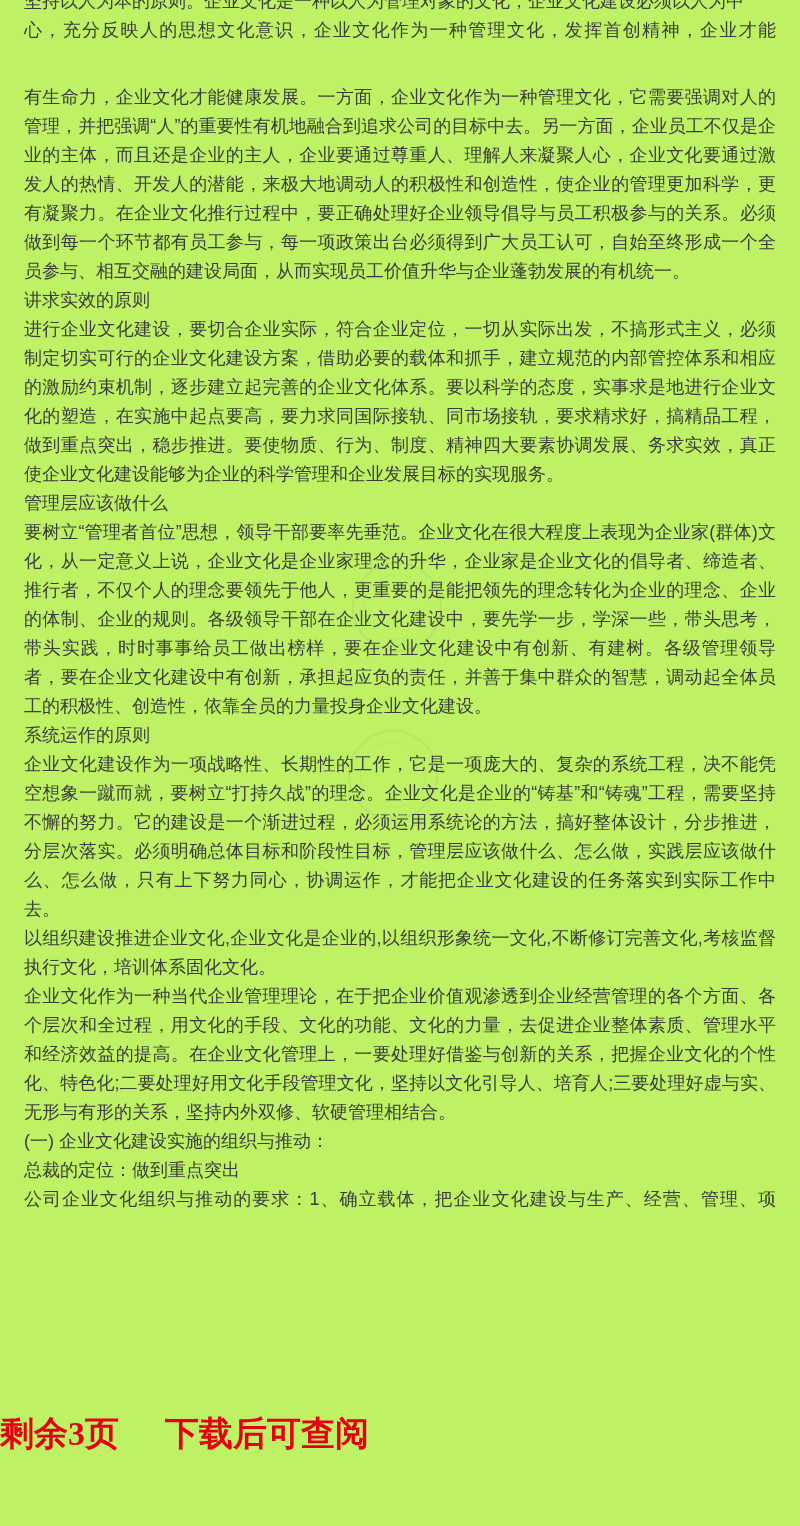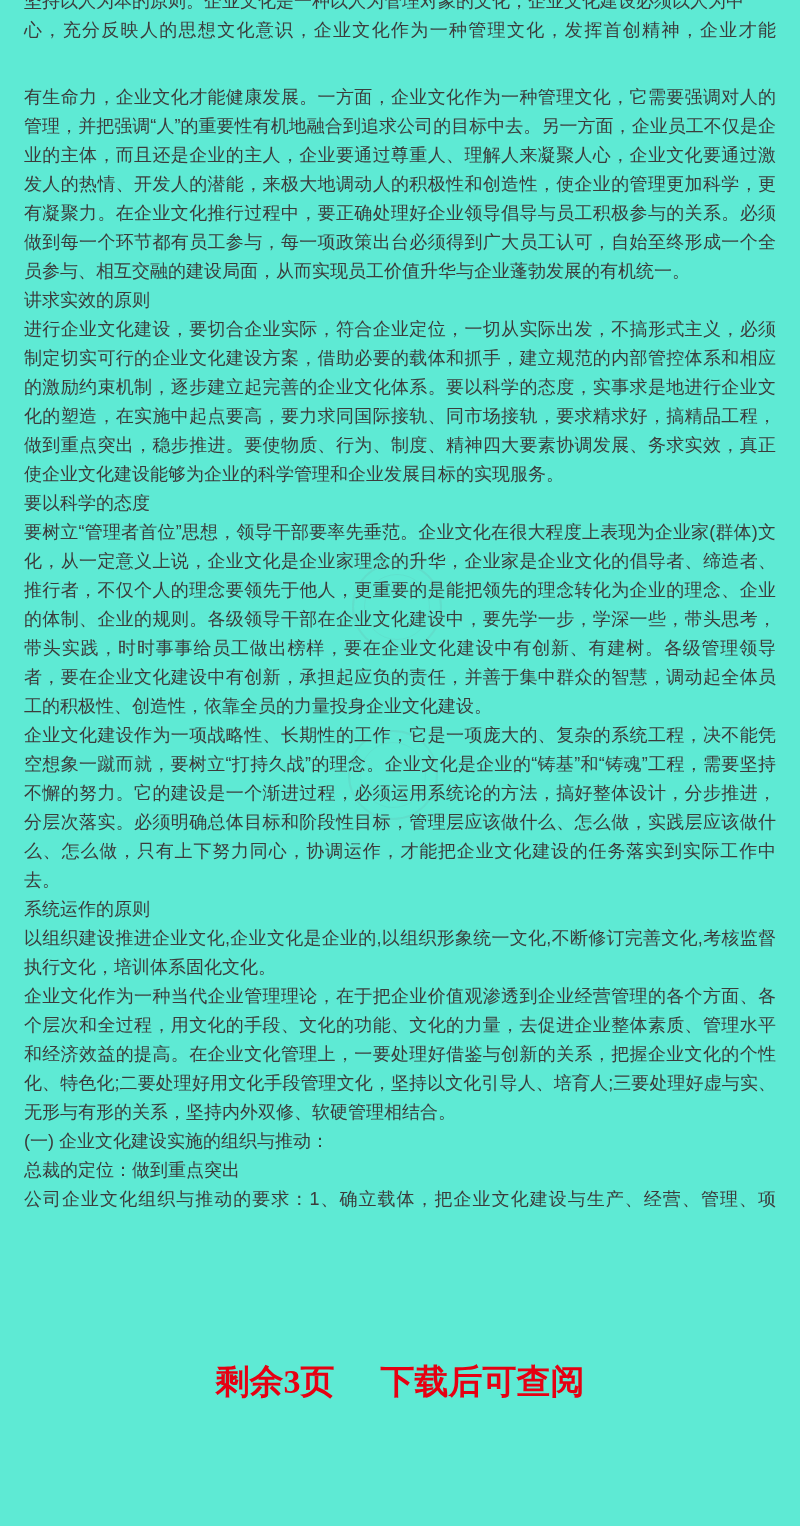--- a/index.html
+++ b/index.html
@@ -8,21 +8,21 @@
     height: 1526px;
     overflow: hidden;
     background: #ffffff;
     font-family: "Liberation Sans", "DejaVu Sans", sans-serif;
   }
   .page {
     position: relative;
     width: 800px;
     height: 1526px;
     overflow: hidden;
-    background: #5eead4;
+    background: #bef264;
   }
   .doc {
     position: absolute;
     top: -13px;
     left: 24px;
     width: 752px;
     color: #3c3c3c;
     font-size: 18px;
     line-height: 29px;
     text-align: justify;
@@ -31,24 +31,24 @@
   .doc p { margin: 0; }
   .clipped-line {
     white-space: nowrap;
     overflow: hidden;
   }
   .pg-break { margin-bottom: 38px !important; }
   .justify-last { text-align-last: justify; }
   .footer-banner {
     position: absolute;
     left: 0;
-    top: 1360px;
+    top: 1412px;
     width: 100%;
     display: flex;
-    justify-content: center;
+    justify-content: flex-start;
     align-items: baseline;
     gap: 46px;
     font-family: "Liberation Serif", "DejaVu Serif", serif;
     font-weight: bold;
     font-size: 34px;
     line-height: 44px;
     color: #e60012;
   }
   .watermark {
     position: absolute;
@@ -74,24 +74,24 @@
 
   <span class="watermark wm-1"></span>
   <span class="watermark wm-2"></span>
 
   <div class="doc">
     <p class="clipped-line">坚持以人为本的原则。企业文化是一种以人为管理对象的文化，企业文化建设必须以人为中</p>
     <p class="justify-last pg-break">心，充分反映人的思想文化意识，企业文化作为一种管理文化，发挥首创精神，企业才能</p>
     <p>有生命力，企业文化才能健康发展。一方面，企业文化作为一种管理文化，它需要强调对人的管理，并把强调“人”的重要性有机地融合到追求公司的目标中去。另一方面，企业员工不仅是企业的主体，而且还是企业的主人，企业要通过尊重人、理解人来凝聚人心，企业文化要通过激发人的热情、开发人的潜能，来极大地调动人的积极性和创造性，使企业的管理更加科学，更有凝聚力。在企业文化推行过程中，要正确处理好企业领导倡导与员工积极参与的关系。必须做到每一个环节都有员工参与，每一项政策出台必须得到广大员工认可，自始至终形成一个全员参与、相互交融的建设局面，从而实现员工价值升华与企业蓬勃发展的有机统一。</p>
     <p>讲求实效的原则</p>
     <p>进行企业文化建设，要切合企业实际，符合企业定位，一切从实际出发，不搞形式主义，必须制定切实可行的企业文化建设方案，借助必要的载体和抓手，建立规范的内部管控体系和相应的激励约束机制，逐步建立起完善的企业文化体系。要以科学的态度，实事求是地进行企业文化的塑造，在实施中起点要高，要力求同国际接轨、同市场接轨，要求精求好，搞精品工程，做到重点突出，稳步推进。要使物质、行为、制度、精神四大要素协调发展、务求实效，真正使企业文化建设能够为企业的科学管理和企业发展目标的实现服务。</p>
-    <p>要以科学的态度</p>
+    <p>管理层应该做什么</p>
     <p>要树立“管理者首位”思想，领导干部要率先垂范。企业文化在很大程度上表现为企业家(群体)文化，从一定意义上说，企业文化是企业家理念的升华，企业家是企业文化的倡导者、缔造者、推行者，不仅个人的理念要领先于他人，更重要的是能把领先的理念转化为企业的理念、企业的体制、企业的规则。各级领导干部在企业文化建设中，要先学一步，学深一些，带头思考，带头实践，时时事事给员工做出榜样，要在企业文化建设中有创新、有建树。各级管理领导者，要在企业文化建设中有创新，承担起应负的责任，并善于集中群众的智慧，调动起全体员工的积极性、创造性，依靠全员的力量投身企业文化建设。</p>
+    <p>系统运作的原则</p>
     <p>企业文化建设作为一项战略性、长期性的工作，它是一项庞大的、复杂的系统工程，决不能凭空想象一蹴而就，要树立“打持久战”的理念。企业文化是企业的“铸基”和“铸魂”工程，需要坚持不懈的努力。它的建设是一个渐进过程，必须运用系统论的方法，搞好整体设计，分步推进，分层次落实。必须明确总体目标和阶段性目标，管理层应该做什么、怎么做，实践层应该做什么、怎么做，只有上下努力同心，协调运作，才能把企业文化建设的任务落实到实际工作中去。</p>
-    <p>系统运作的原则</p>
     <p>以组织建设推进企业文化,企业文化是企业的,以组织形象统一文化,不断修订完善文化,考核监督执行文化，培训体系固化文化。</p>
     <p>企业文化作为一种当代企业管理理论，在于把企业价值观渗透到企业经营管理的各个方面、各个层次和全过程，用文化的手段、文化的功能、文化的力量，去促进企业整体素质、管理水平和经济效益的提高。在企业文化管理上，一要处理好借鉴与创新的关系，把握企业文化的个性化、特色化;二要处理好用文化手段管理文化，坚持以文化引导人、培育人;三要处理好虚与实、无形与有形的关系，坚持内外双修、软硬管理相结合。</p>
     <p>(一) 企业文化建设实施的组织与推动：</p>
     <p>总裁的定位：做到重点突出</p>
     <p class="justify-last">公司企业文化组织与推动的要求：1、确立载体，把企业文化建设与生产、经营、管理、项</p>
   </div>
 
   <div class="footer-banner" style="color: rgb(230, 0, 18);">
     <span>剩余3页</span>
     <span>下载后可查阅</span>

